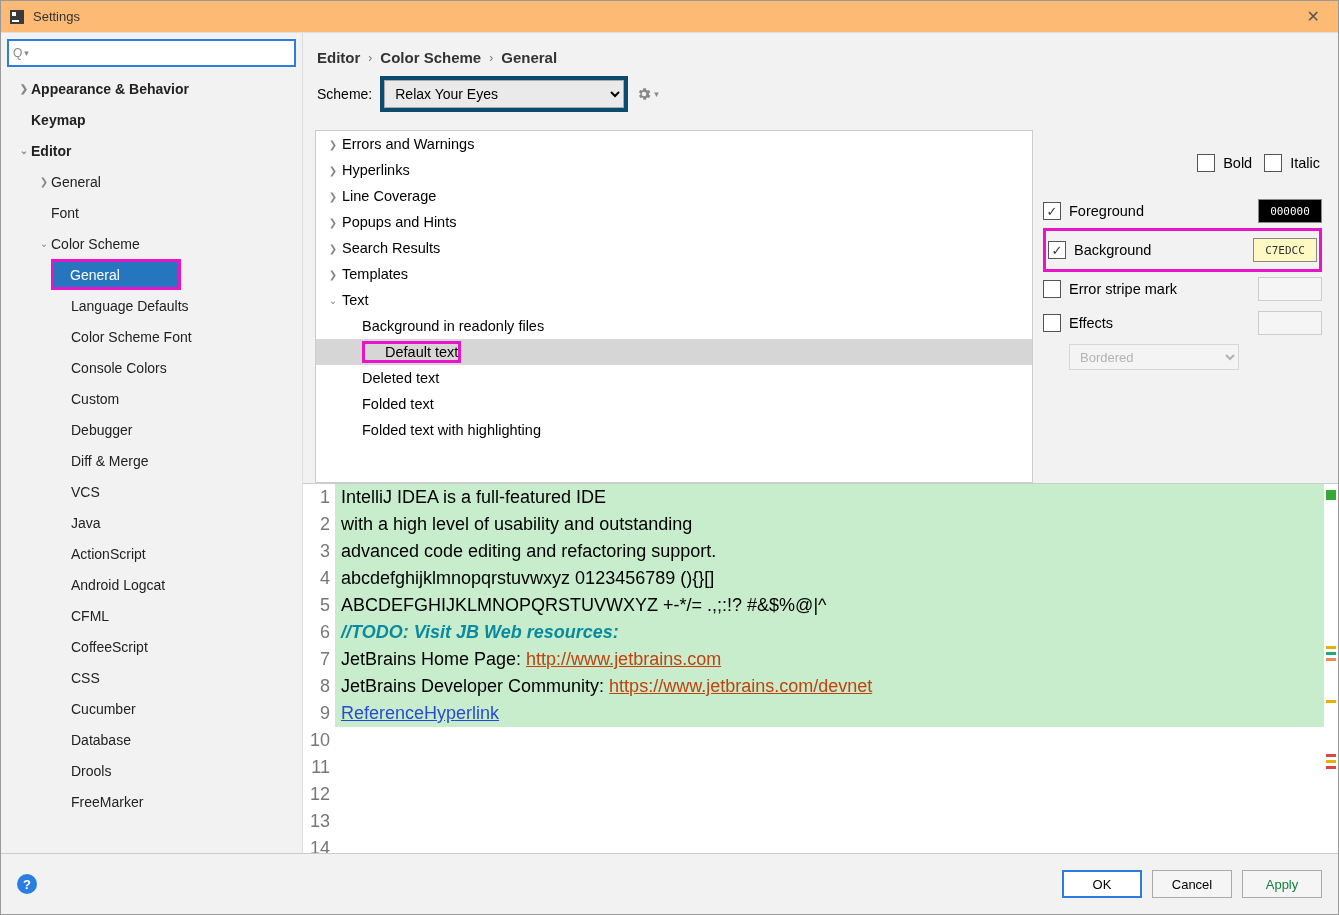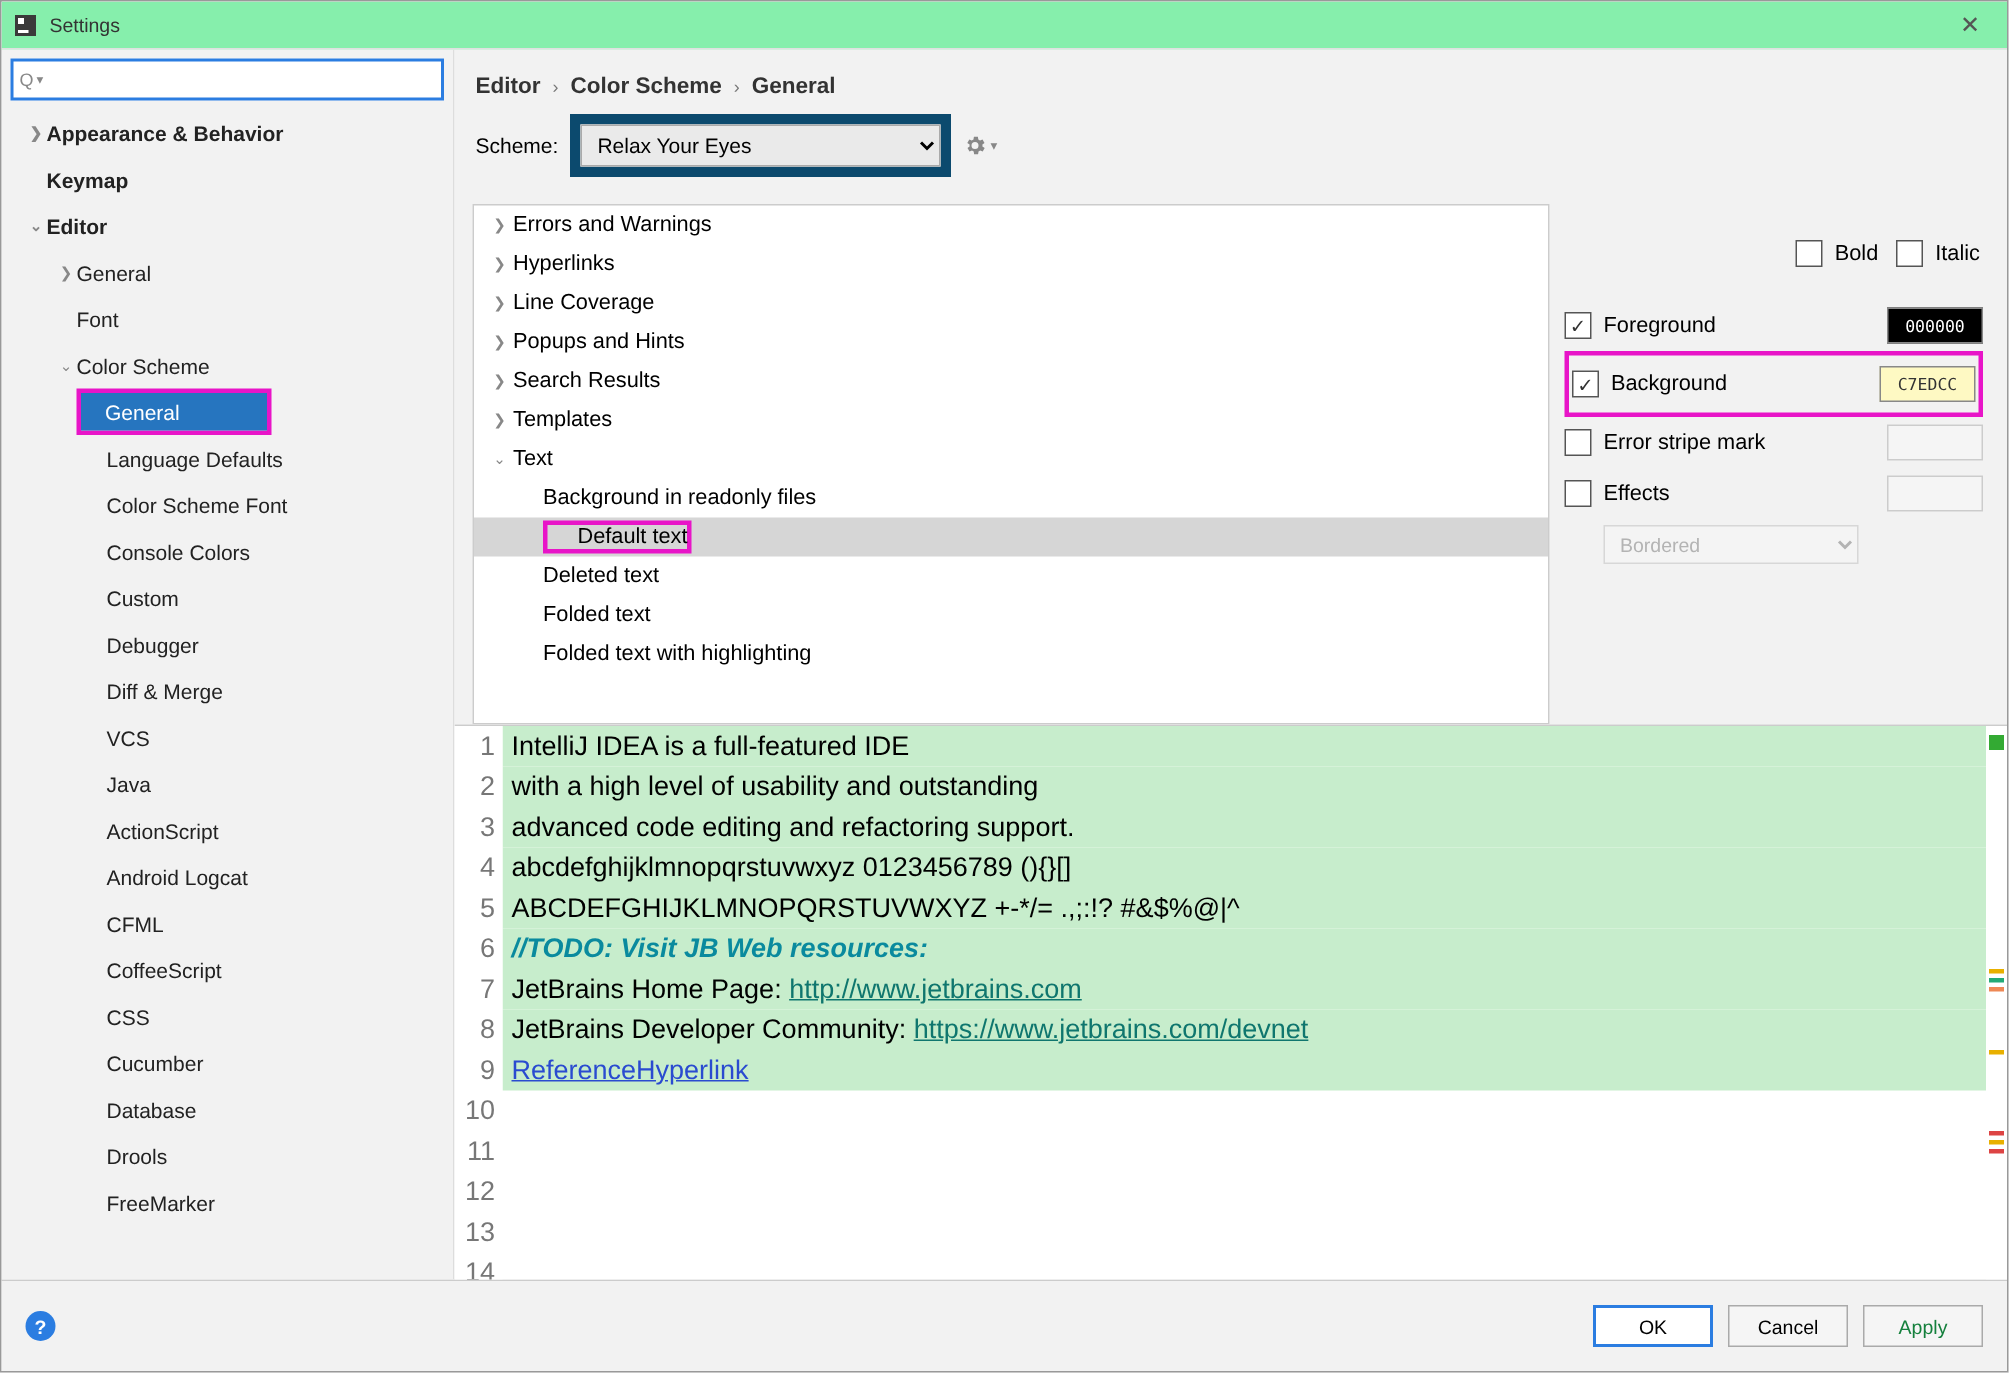--- a/index.html
+++ b/index.html
@@ -1,18 +1,18 @@
 <!DOCTYPE html>
 <html><head>
   <meta charset="utf-8">
   <style>
     * { box-sizing: border-box; margin: 0; padding: 0; font-family: "Segoe UI", Tahoma, sans-serif; }
     body { width: 1339px; height: 915px; background: #fff; overflow: hidden; border: 1px solid #999; display:flex; flex-direction:column;}
     
-    .titlebar { height: 32px; display: flex; align-items: center; padding: 0 8px; background: #86efac; border-bottom: 1px solid #e0e0e0;}
+    .titlebar { height: 32px; display: flex; align-items: center; padding: 0 8px; background: #fdba74; border-bottom: 1px solid #e0e0e0;}
     .titlebar .app-icon { width:16px; height:16px; margin-right:8px; display:flex; align-items:center; justify-content:center;}
     .titlebar .title { font-size: 13px; color:#333;}
     .titlebar .close { margin-left:auto; font-size:16px; color:#555; padding:4px 10px; cursor:pointer;}
     
     .content-area { flex:1; display:flex; overflow:hidden; border-bottom:1px solid #ccc;}
     
     .sidebar { width:302px; display:flex; flex-direction:column; background:#f2f2f2; border-right:1px solid #ddd;}
     .search-wrap { padding:6px; }
     .search-box { display:flex; align-items:center; border:2px solid #2b7de1; background:#fff; height:28px; padding:0 4px;}
     .search-box .qicon { font-size:12px; color:#888; margin-right:2px;}
@@ -26,21 +26,21 @@
     .tree-item .lbl { white-space:nowrap;}
     .ind-0 { padding-left:16px;}
     .ind-1 { padding-left:36px;}
     .ind-2 { padding-left:56px;}
     
     .main { flex:1; display:flex; flex-direction:column; background:#f2f2f2; overflow:hidden;}
     .breadcrumb { padding:16px 14px 10px; font-size:15px; display:flex; align-items:center; gap:8px;}
     .breadcrumb .crumb { font-weight:bold; color:#333; cursor:pointer;}
     .breadcrumb .sep { color:#777; font-size:12px;}
     .scheme-row { display:flex; align-items:center; padding:0 14px 18px; gap:8px; font-size:14px;}
-    .scheme-select { position:relative; border:7px solid #0c4a6e; }
+    .scheme-select { position:relative; border:4px solid #0c4a6e; }
     .scheme-select select { width:240px; height:28px; font-size:14px; background:#eaeaea; border:1px solid #aaa; padding:0 6px; outline:none;}
     .gear-icon { color:#888; font-size:16px; display:flex; align-items:center; cursor:pointer;}
     .gear-icon .dd {font-size:9px; margin-left:2px;}
     
     .upper-split { flex:1; display:flex; overflow:hidden; padding:0 0 0 12px;}
     .categories { width:718px; border:1px solid #ccc; background:#fff; overflow:auto; font-size:14.5px;}
     .cat-item { display:flex; align-items:center; height:26px; padding-left:8px; cursor:pointer;}
     .cat-item .arrow{ width:18px; color:#888; font-size:10px; text-align:center;}
     .cat-item.sub { padding-left:46px;}
     .cat-item.selected { background:#d6d6d6;}
@@ -54,21 +54,21 @@
     .bg-highlight { border:3px solid #e815c8; padding:2px; display:flex; align-items:center; gap:0;}
     .effects-select { width:170px; height:26px; border:1px solid #ccc; background:#f5f5f5; color:#999; padding:0 6px; font-size:13px; margin-left:26px; margin-top:4px;}
     .bold-italic-row { display:flex; justify-content:flex-end; gap:12px; padding-right:2px; height:30px; align-items:center; margin-bottom:16px;}
     
     .preview-wrap { height:370px; border-top:1px solid #ccc; background:#fff; display:flex; position:relative;}
     .gutter { width:32px; background:#fff; border-right:1px solid transparent; text-align:right; padding-right:4px; font-family:"Consolas",monospace; font-size:18px; color:#777;}
     .code { flex:1; font-family:"Consolas",monospace; font-size:18px; line-height:27px; position:relative; overflow:hidden;}
     .code-line { padding-left:6px; white-space:pre;}
     .bg-green { background:#c7edcc;}
     .bg-caret { background:#a6c8f0;}
-    .code a { color:#0f766e; text-decoration:underline;}
+    .code a { color:#c2410c; text-decoration:underline;}
     .todo-comment { color:#0a8a9e; font-style:italic; font-weight:bold;}
     .marker-strip { position:absolute; right:0; top:0; bottom:0; width:14px; background:#fff;}
     .marker-strip .mk { position:absolute; right:2px; width:10px; height:3px;}
     .gear-svg { width:16px; height:16px;}
     
     .footer { height:60px; display:flex; align-items:center; padding:0 16px; background:#f2f2f2;}
     .help-icon { width:20px; height:20px; border-radius:50%; background:#2b7de1; color:#fff; font-size:13px; display:flex; align-items:center; justify-content:center; font-weight:bold; cursor:pointer;}
     .footer .spacer{flex:1;}
     .btn { min-width:80px; height:28px; margin-left:10px; border:1px solid #aaa; background:#f5f5f5; font-size:13px; cursor:pointer;}
     .btn.primary { border:2px solid #2b7de1; background:#fff;}

